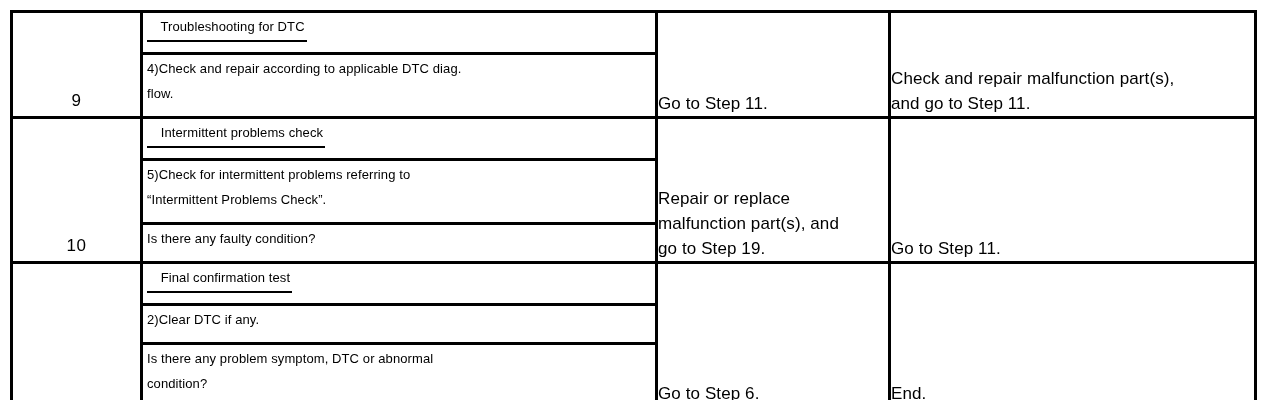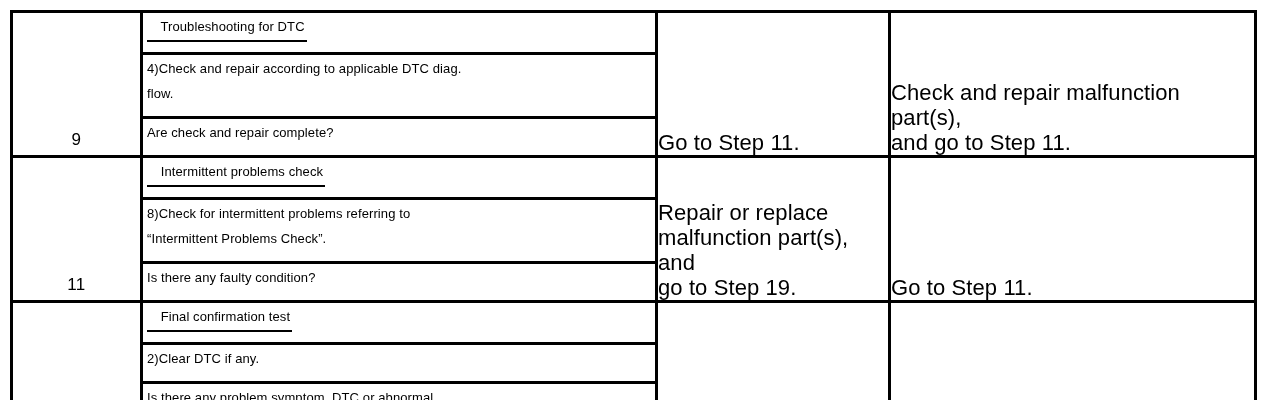--- a/index.html
+++ b/index.html
@@ -83,21 +83,21 @@
     border-bottom: 2px solid #000;
     padding: 0 2px 1px 0;
     text-indent: 10px;
     white-space: pre;
   }
 
   
   .res-cell {
     vertical-align: bottom;
     padding: 0 4px 2px 5px;
-    font-size: 22px;
+    font-size: 17px;
     line-height: 25px;
     letter-spacing: 0.1px;
   }
 
   .nowrapline { white-space: pre-wrap; }
 </style>
 </head>
 <body>
 
 <div class="sheet">
@@ -121,47 +121,44 @@
             <tbody>
               <tr>
                   <td>
                 <span class="subhead"> Troubleshooting for DTC</span>
               </td>
                 </tr>
               <tr>
                   <td class="nowrapline">4)Check and repair according to applicable DTC diag.
 flow.</td>
                 </tr>
-              <tr>
-                  <td class="nowrapline">Are check and repair complete?</td>
-                </tr>
             </tbody>
           </table>
         </td>
 
         <td class="res-cell nowrapline">Go to Step 11.</td>
         <td class="res-cell nowrapline">Check and repair malfunction part(s),
 and go to Step 11.</td>
       </tr>
 
       <tr>
         <td class="step-cell">
-          <div class="step-num">11</div>
+          <div class="step-num">10</div>
         </td>
 
         <td class="act-cell">
           <table class="inner">
             <tbody>
               <tr>
                   <td>
                 <span class="subhead"> Intermittent problems check</span>
               </td>
                 </tr>
               <tr>
-                  <td class="nowrapline">8)Check for intermittent problems referring to
+                  <td class="nowrapline">5)Check for intermittent problems referring to
 “Intermittent Problems Check”.</td>
                 </tr>
               <tr>
                   <td class="nowrapline">Is there any faulty condition?</td>
                 </tr>
             </tbody>
           </table>
         </td>
 
         <td class="res-cell nowrapline">Repair or replace

